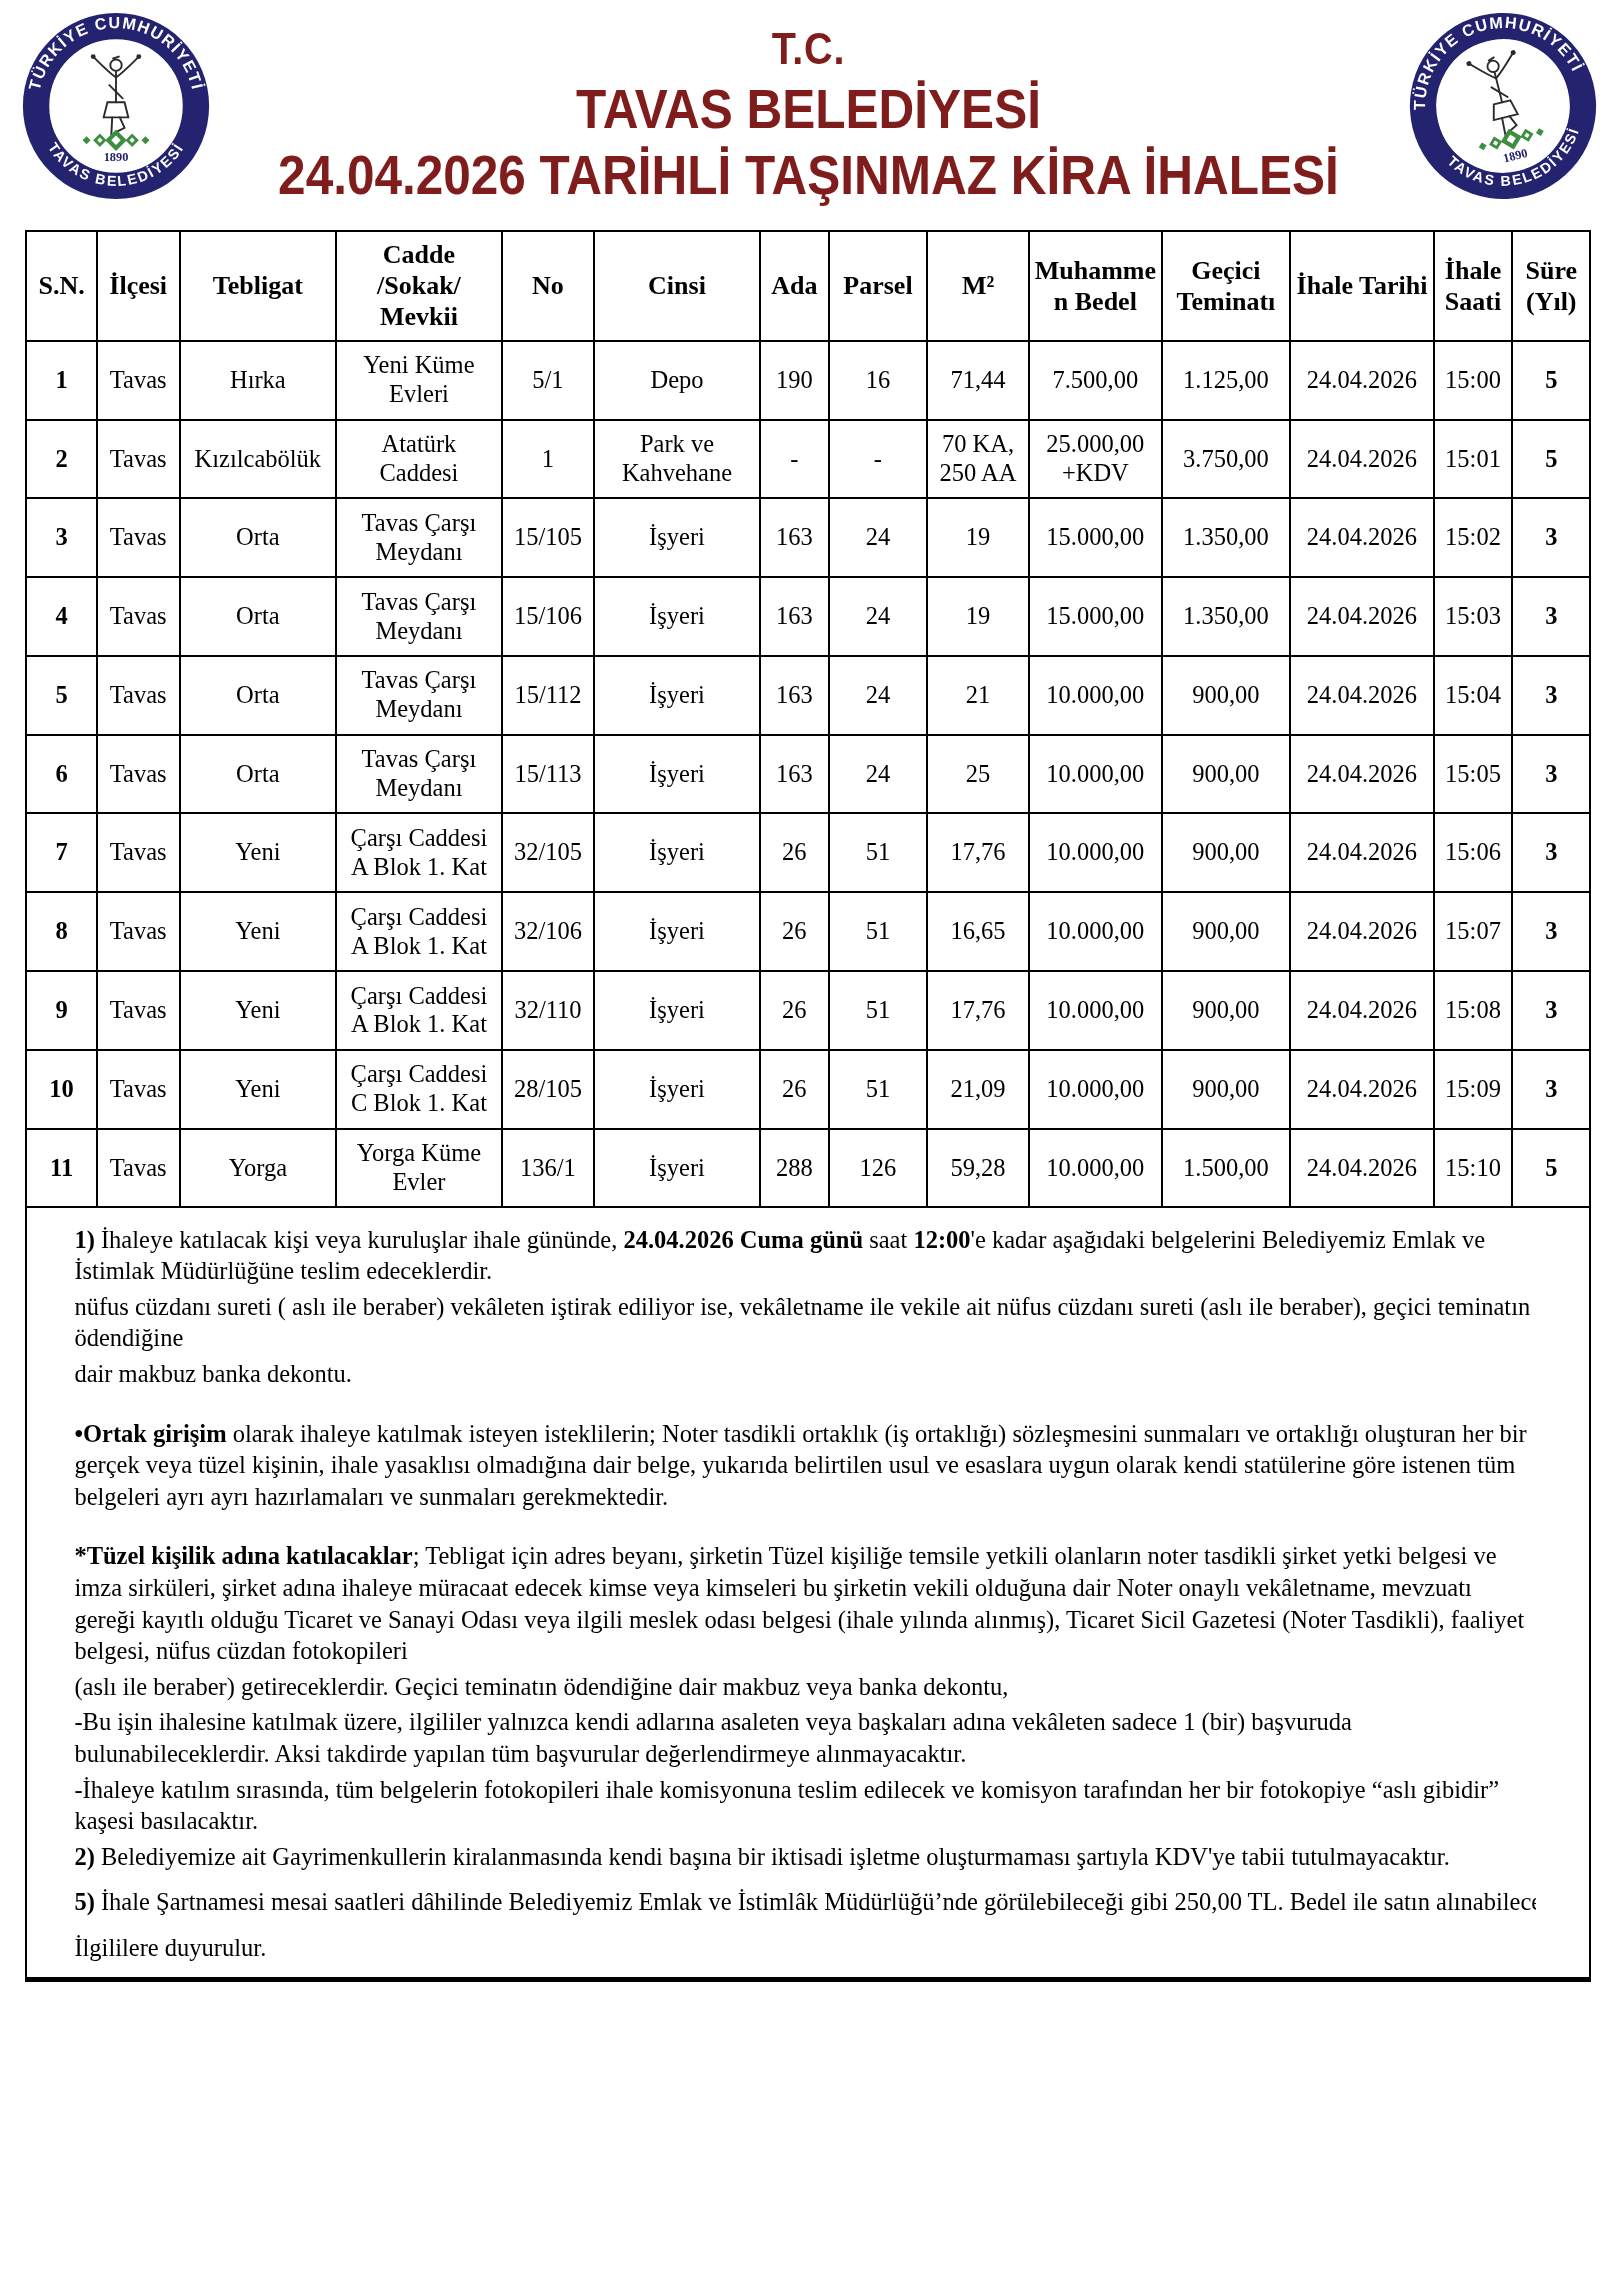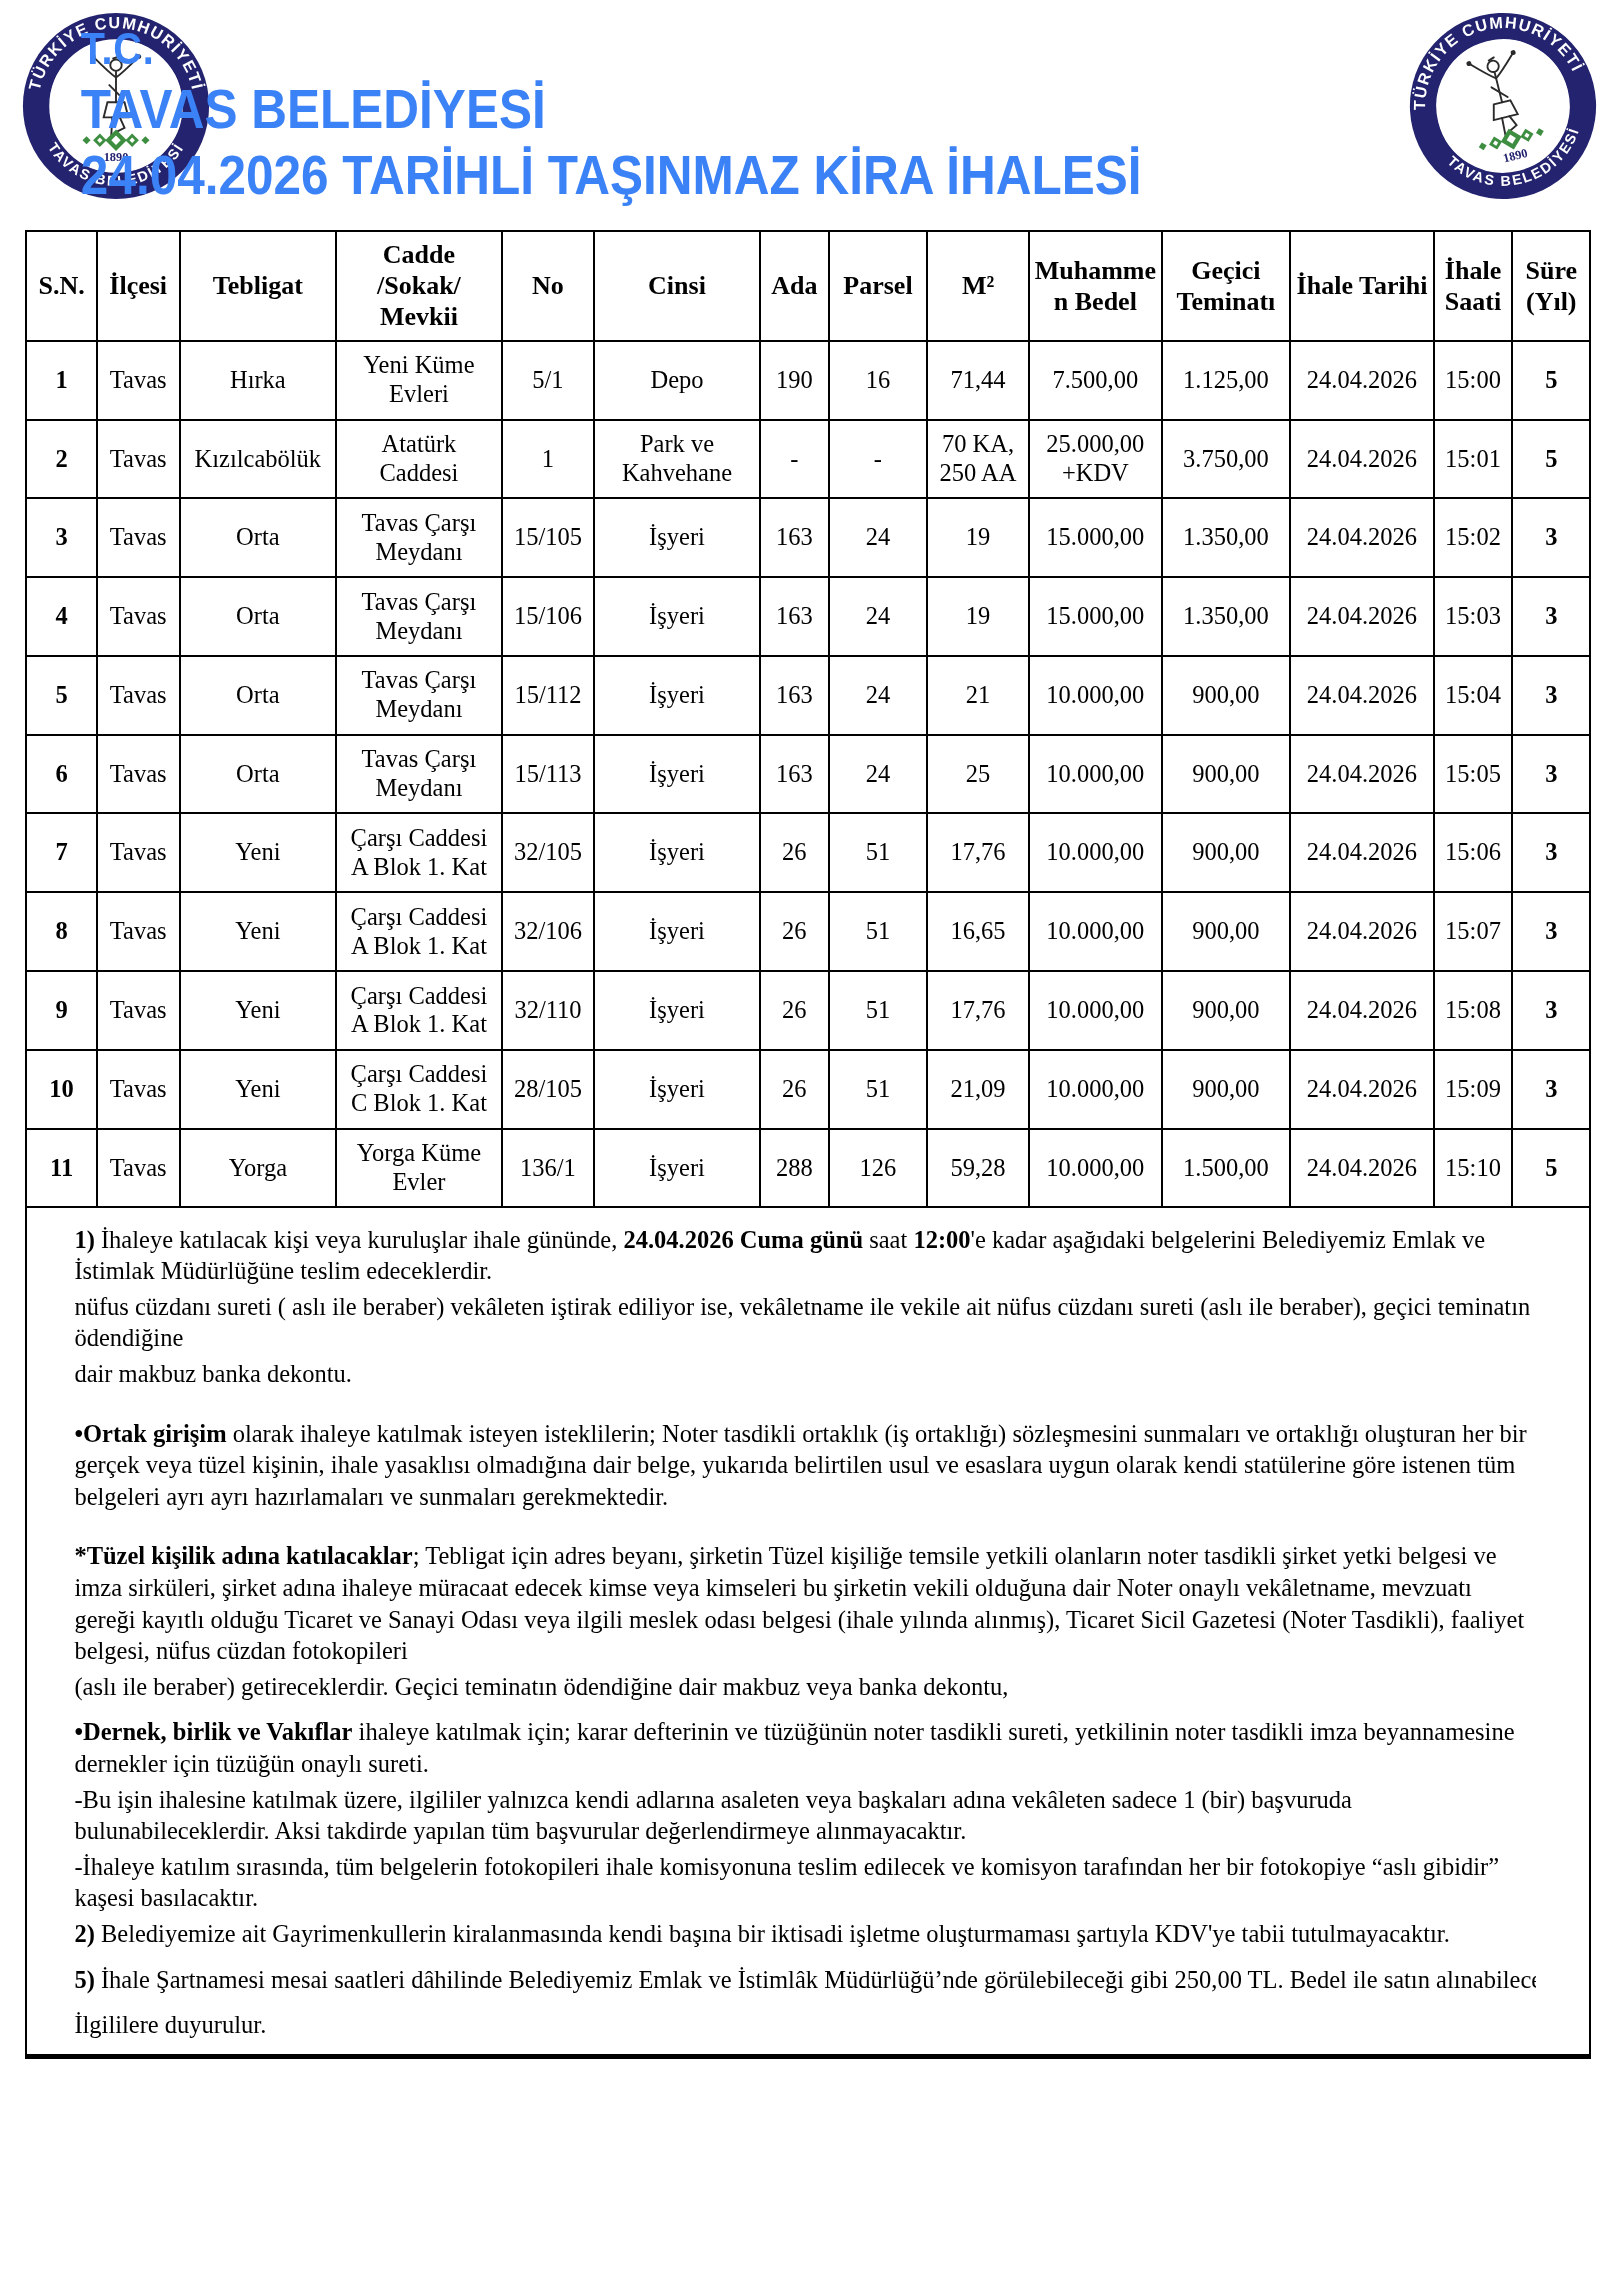--- a/index.html
+++ b/index.html
@@ -11,23 +11,23 @@
     overflow:hidden;
     font-family:"Liberation Serif", serif;
     color:#000;
   }
   
   .header{position:relative;height:230px;}
   .seal{position:absolute;top:11.3px;width:190px;height:190px;}
   .seal-left{left:21px;}
   .seal-right{right:19px;transform:rotate(-14deg);}
   .titles{
-    text-align:left;
+    text-align:center;
     padding-top:24.5px;
-    color:#3b82f6;
+    color:#7f1d1d;
     font-family:"Liberation Sans", sans-serif;
     font-weight:bold;
   }
   .title-line{transform:scaleX(0.9);transform-origin:50% 50%;white-space:nowrap;}
   .title-tc{font-size:44px;line-height:1.1;letter-spacing:0.9px;}
   .title-muni{font-size:55px;line-height:1.15;margin-top:5.6px;letter-spacing:0px;}
   .title-date{font-size:55px;line-height:1.15;margin-top:1.9px;}
   
   .auction-table{
     margin:0 25.4px;
@@ -361,21 +361,20 @@
       </tbody>
   </table>
 
   <div class="notes">
       <p class="note"><b>1)</b><span>  İhaleye katılacak kişi veya kuruluşlar ihale gününde, </span><b>24.04.2026 Cuma günü</b><span>  saat </span><b>12:00</b><span>'e kadar aşağıdaki belgelerini Belediyemiz Emlak ve İstimlak Müdürlüğüne teslim edeceklerdir.</span></p>
       <p class="note"><span>nüfus cüzdanı sureti ( aslı ile beraber) vekâleten iştirak ediliyor ise, vekâletname ile vekile ait nüfus cüzdanı sureti (aslı ile beraber), geçici teminatın ödendiğine</span></p>
       <p class="note"><span>dair makbuz banka dekontu.</span></p>
       <p class="note gap-lg"><b>•Ortak girişim</b><span> olarak ihaleye katılmak isteyen isteklilerin; Noter tasdikli ortaklık (iş ortaklığı) sözleşmesini sunmaları ve ortaklığı oluşturan her bir gerçek veya tüzel kişinin, ihale yasaklısı olmadığına dair belge, yukarıda belirtilen usul ve esaslara uygun olarak kendi statülerine göre istenen tüm belgeleri ayrı ayrı hazırlamaları ve sunmaları gerekmektedir.</span></p>
       <p class="note gap-lg"><b>*Tüzel kişilik adına katılacaklar</b><span>; Tebligat için adres beyanı, şirketin Tüzel kişiliğe temsile yetkili olanların noter tasdikli şirket yetki belgesi ve imza sirküleri, şirket adına ihaleye müracaat edecek kimse veya kimseleri bu şirketin vekili olduğuna dair Noter onaylı vekâletname, mevzuatı gereği kayıtlı olduğu Ticaret ve Sanayi Odası veya ilgili meslek odası belgesi (ihale yılında alınmış), Ticaret Sicil Gazetesi (Noter Tasdikli), faaliyet belgesi, nüfus cüzdan fotokopileri</span></p>
       <p class="note"><span>(aslı ile beraber) getireceklerdir. Geçici teminatın ödendiğine dair makbuz veya banka dekontu,</span></p>
-      <p class="note gap-sm"><b>•Dernek, birlik ve Vakıflar</b><span> ihaleye katılmak için; karar defterinin ve tüzüğünün noter tasdikli sureti, yetkilinin noter tasdikli imza beyannamesine dernekler için tüzüğün onaylı sureti.</span></p>
       <p class="note"><span>-Bu işin ihalesine katılmak üzere, ilgililer yalnızca kendi adlarına asaleten veya başkaları adına vekâleten sadece 1 (bir) başvuruda bulunabileceklerdir. Aksi takdirde yapılan tüm başvurular değerlendirmeye alınmayacaktır.</span></p>
       <p class="note"><span>-İhaleye katılım sırasında, tüm belgelerin fotokopileri ihale komisyonuna teslim edilecek ve komisyon tarafından her bir fotokopiye “aslı gibidir” kaşesi basılacaktır.</span></p>
       <p class="note"><b>2)</b><span> Belediyemize ait Gayrimenkullerin kiralanmasında kendi başına bir iktisadi işletme oluşturmaması şartıyla KDV'ye tabii tutulmayacaktır.</span></p>
       <p class="note gap-sm clip"><b>5)</b><span>  İhale Şartnamesi mesai saatleri dâhilinde Belediyemiz Emlak ve İstimlâk Müdürlüğü’nde görülebileceği gibi 250,00 TL. Bedel ile satın alınabilecektir.</span></p>
       <p class="note gap-sm"><span>İlgililere duyurulur.</span></p>
     </div>
 
 </div>
 
 

